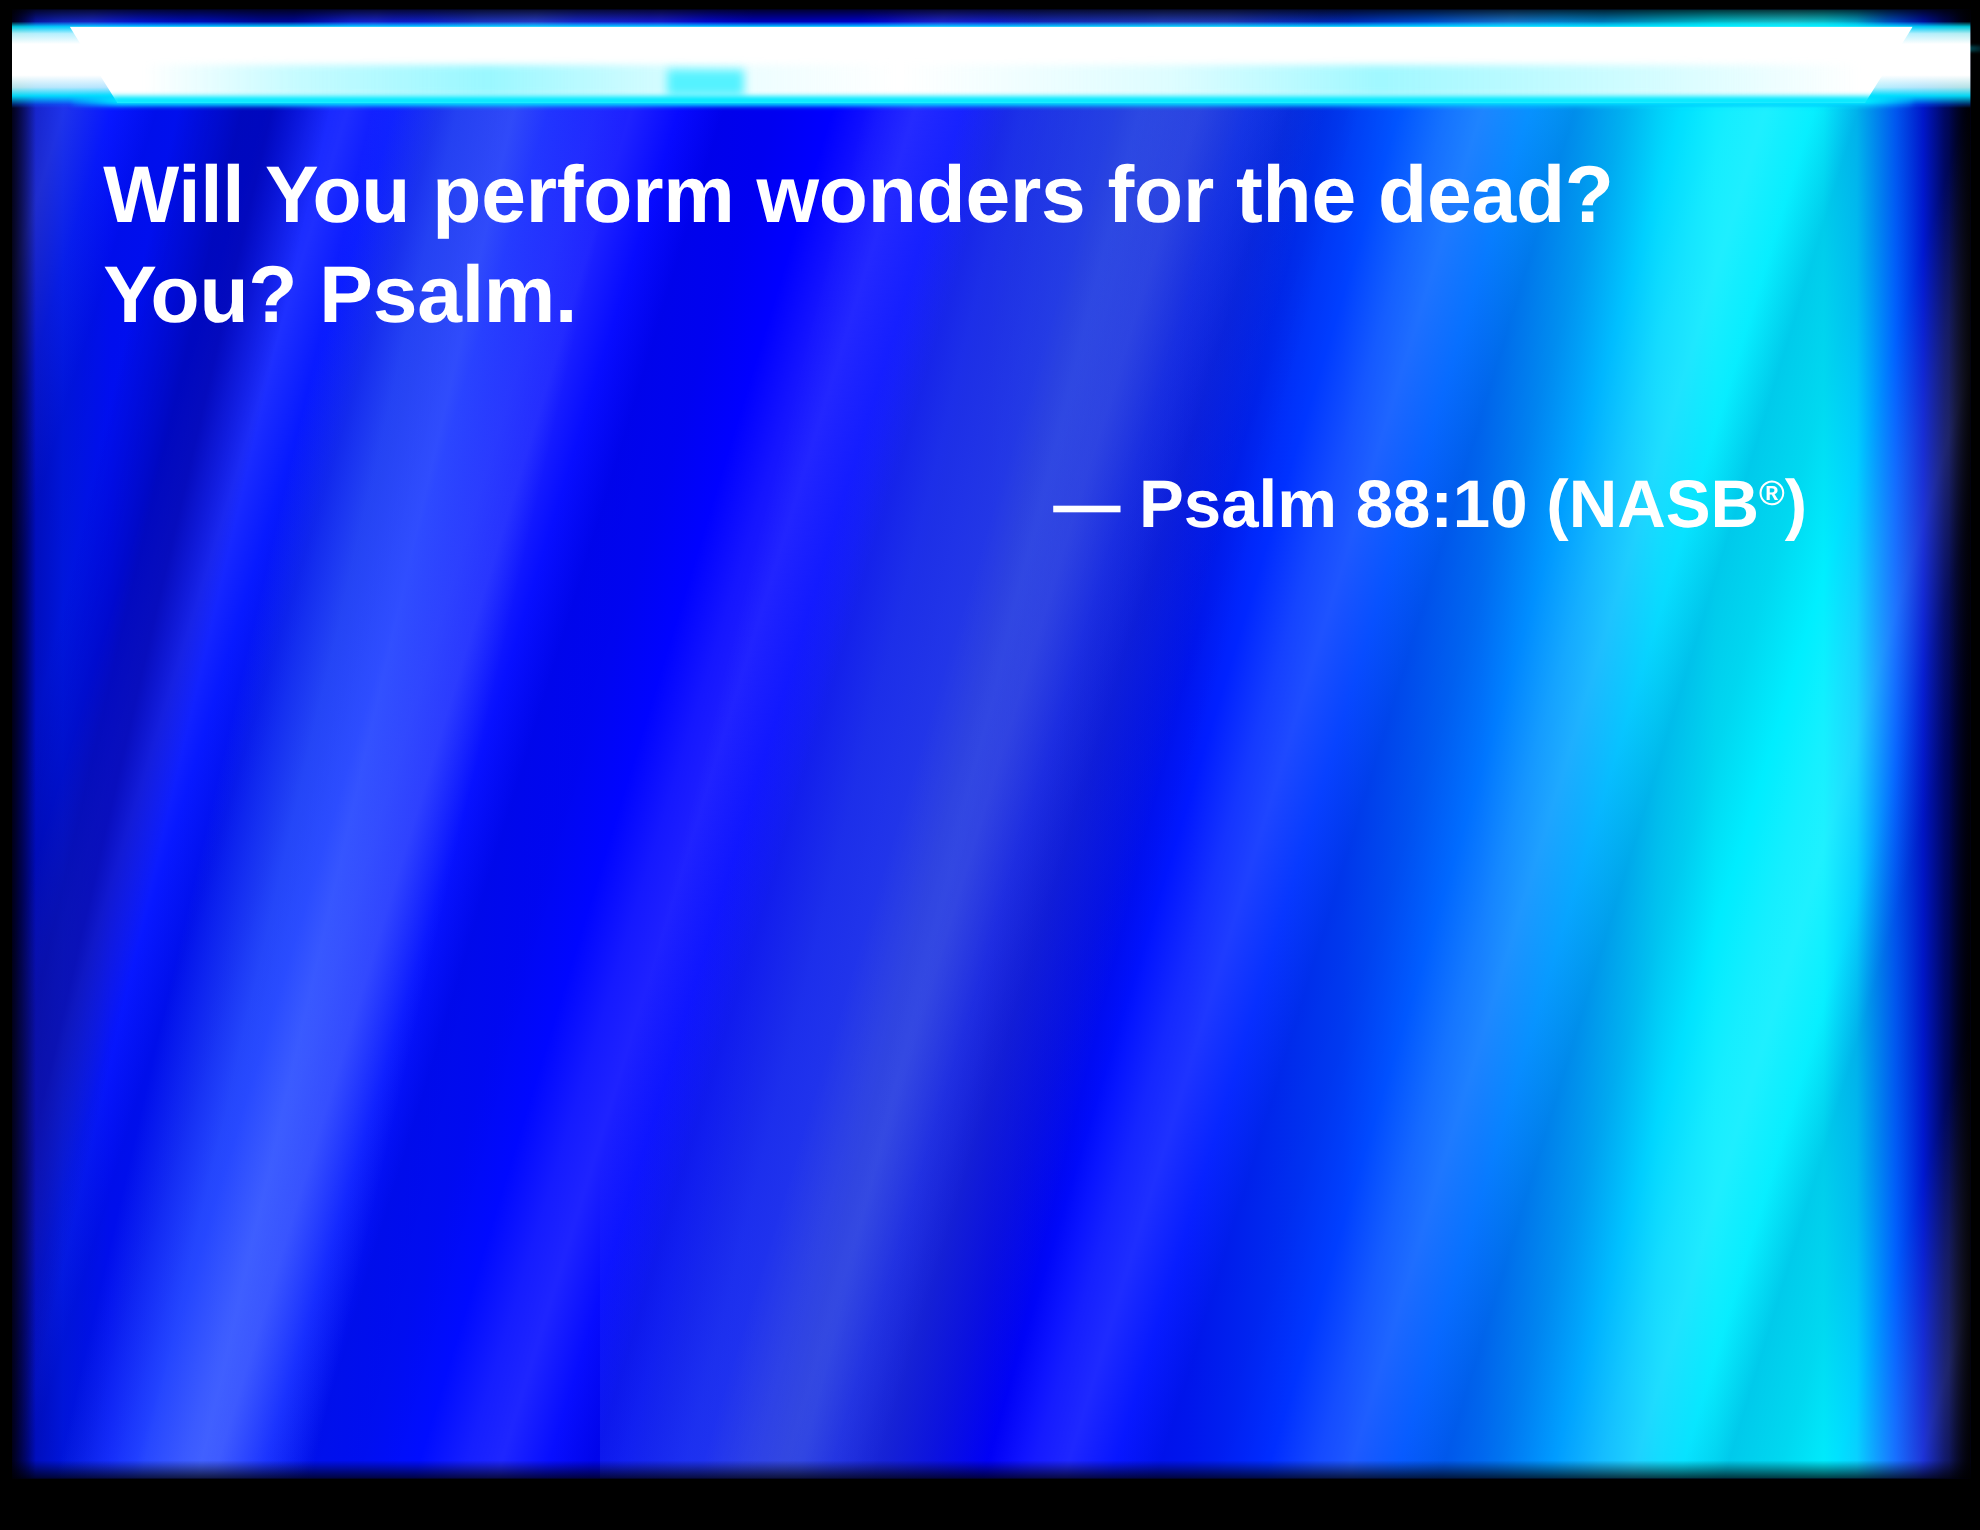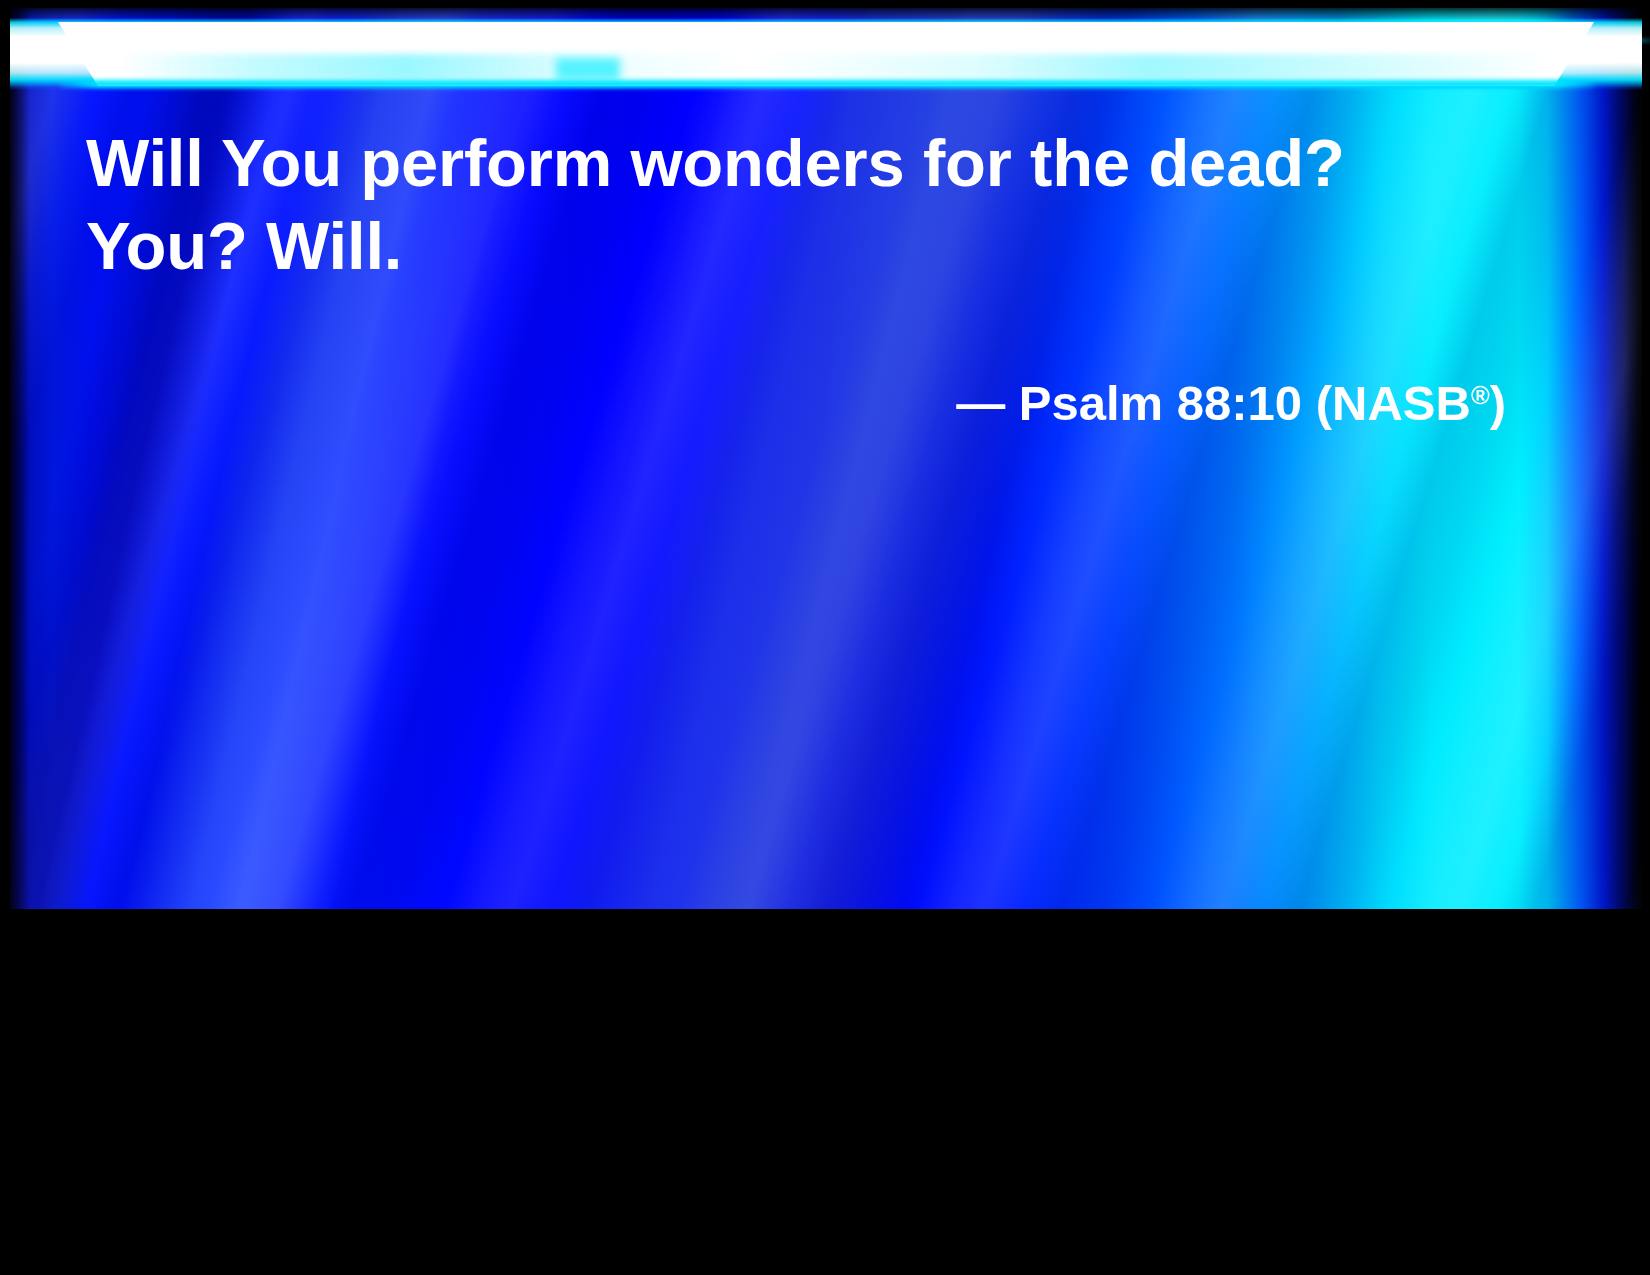--- a/index.html
+++ b/index.html
@@ -3,21 +3,21 @@
 <meta charset="utf-8">
 <style>
   html, body {
     margin: 0;
     padding: 0;
     background: #000;
   }
   #slide {
     position: relative;
     width: 1650px;
-    height: 909px;
+    height: 1275px;
     background: #000000;
     overflow: hidden;
     font-family: "Liberation Sans", sans-serif;
   }
 
   
   .bg-layer {
     position: absolute;
     pointer-events: none;
   }
@@ -240,25 +240,25 @@
     color: #ffffff;
     font-size: 67px;
     font-weight: bold;
     line-height: 83px;
     letter-spacing: -0.2px;
     white-space: nowrap;
   }
   #attribution {
     position: absolute;
     left: 86px;
-    top: 362px;
+    top: 378px;
     width: 1420px;
     text-align: right;
     color: #ffffff;
-    font-size: 49px;
+    font-size: 56px;
     font-weight: bold;
     line-height: 83px;
     white-space: nowrap;
   }
   #attribution .reg {
     font-size: 0.52em;
     vertical-align: 0.62em;
     line-height: 0;
   }
 </style>
@@ -280,18 +280,18 @@
     <div id="top-band-hairline"></div>
     <div id="top-band-glow"></div>
     <div id="top-band-plate"></div>
     <div id="top-band-cyanwash"></div>
     <div id="top-band-blob"></div>
     <div id="top-band-underline"></div>
   </div>
 
   <div id="verse-block">
     <div class="verse-line">Will You perform wonders for the dead?</div>
-    <div class="verse-line">You? Will.</div>
+    <div class="verse-line">You? Psalm.</div>
   </div>
 
   <div id="attribution"><span>—</span>&nbsp;<span>Psalm</span>&nbsp;<span>88:10</span>&nbsp;<span>(NASB</span><span class="reg">®</span><span>)</span></div>
 
 </div>
 
 </body></html>

